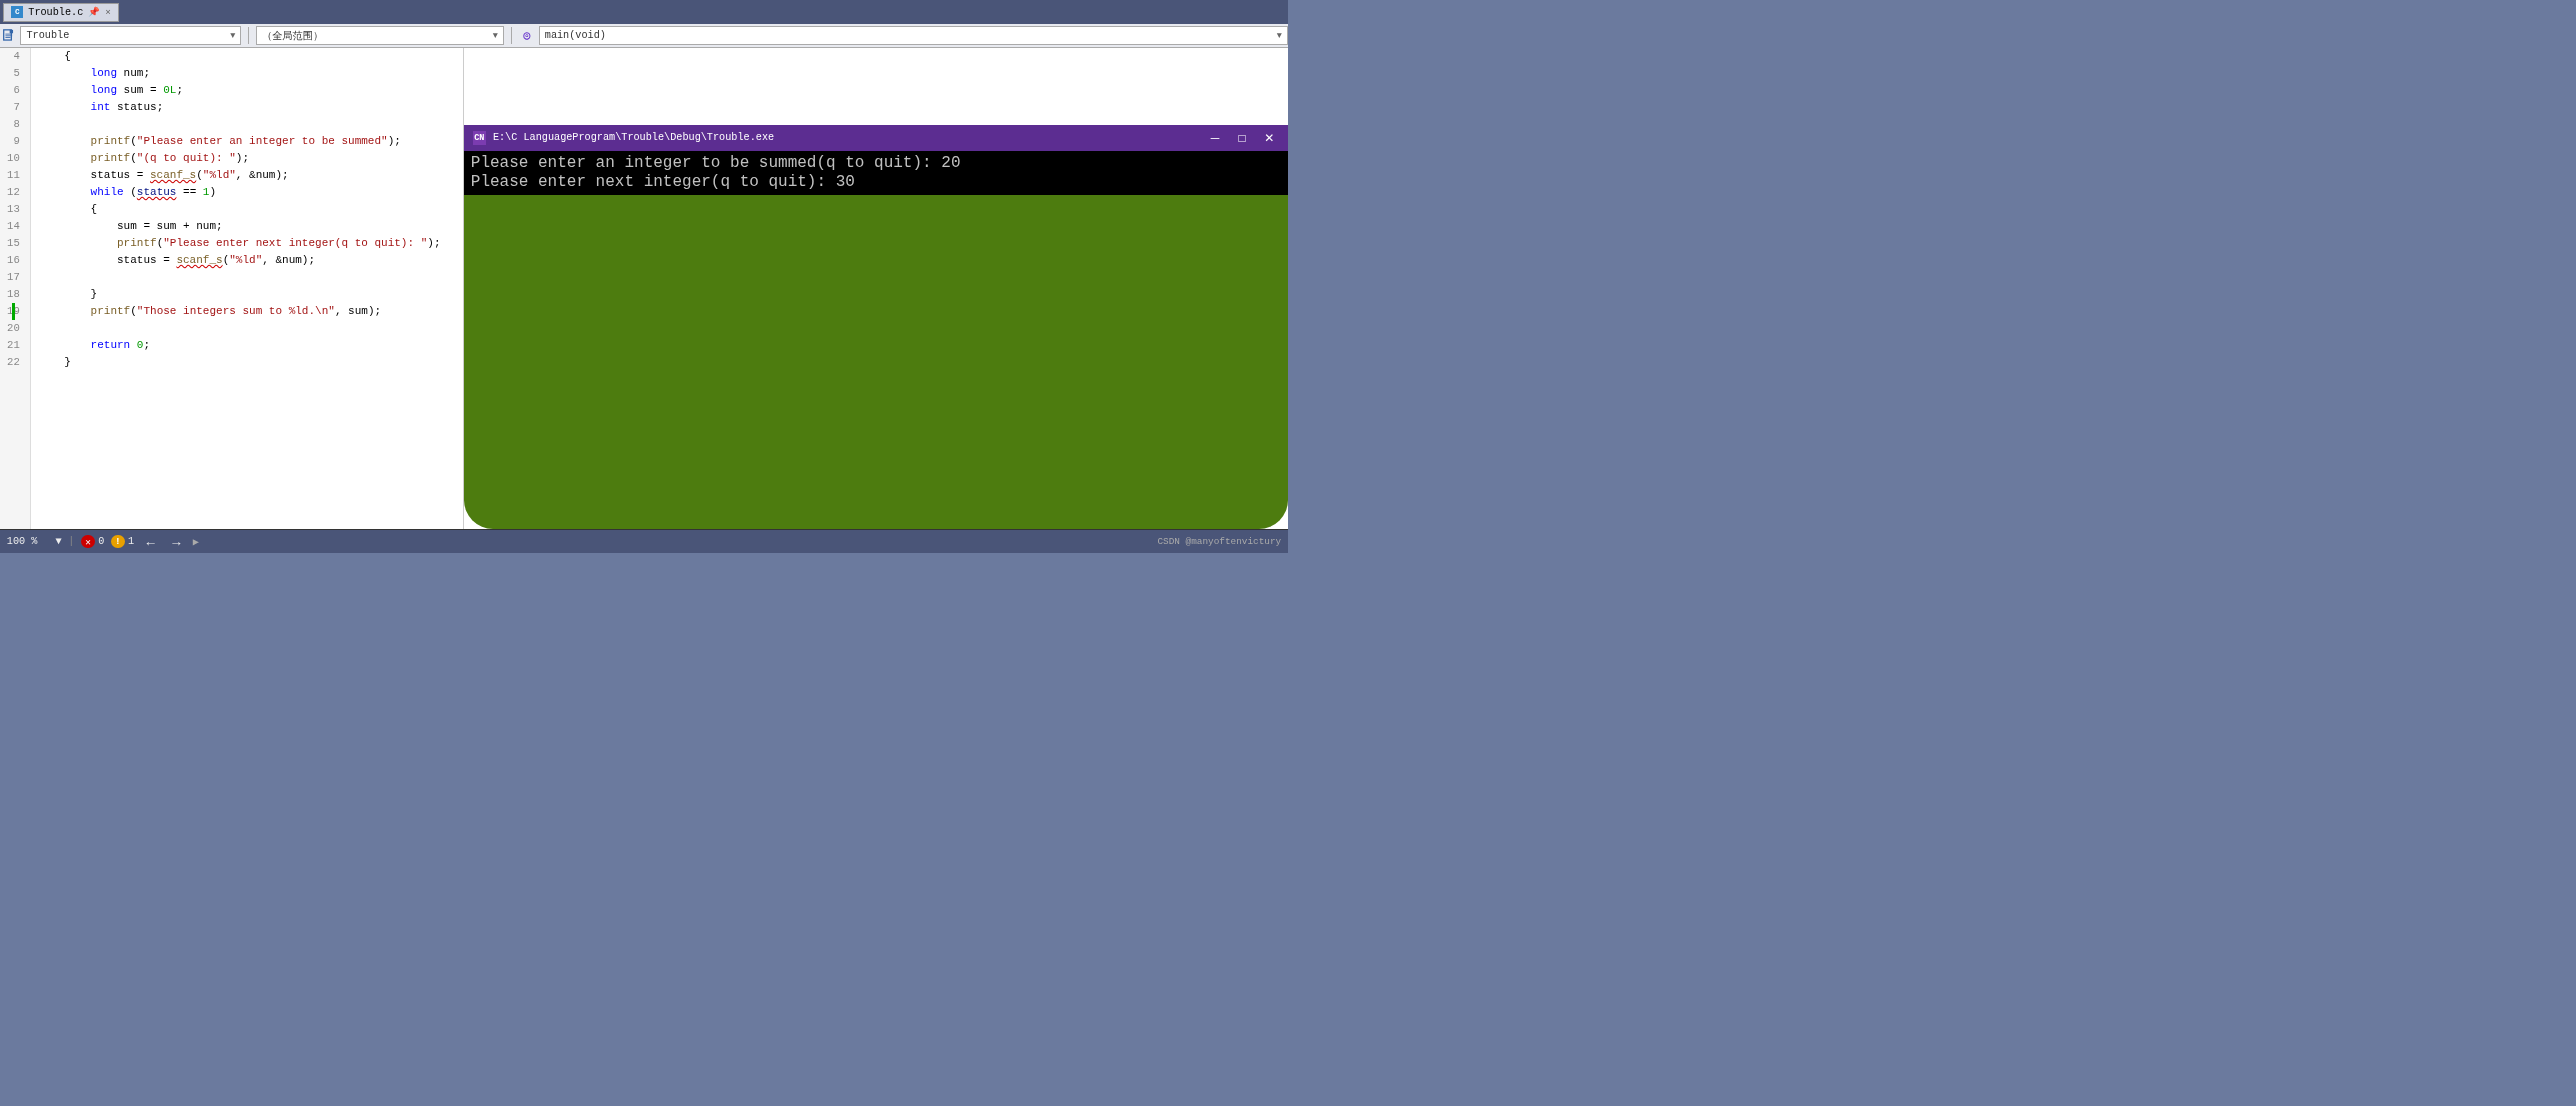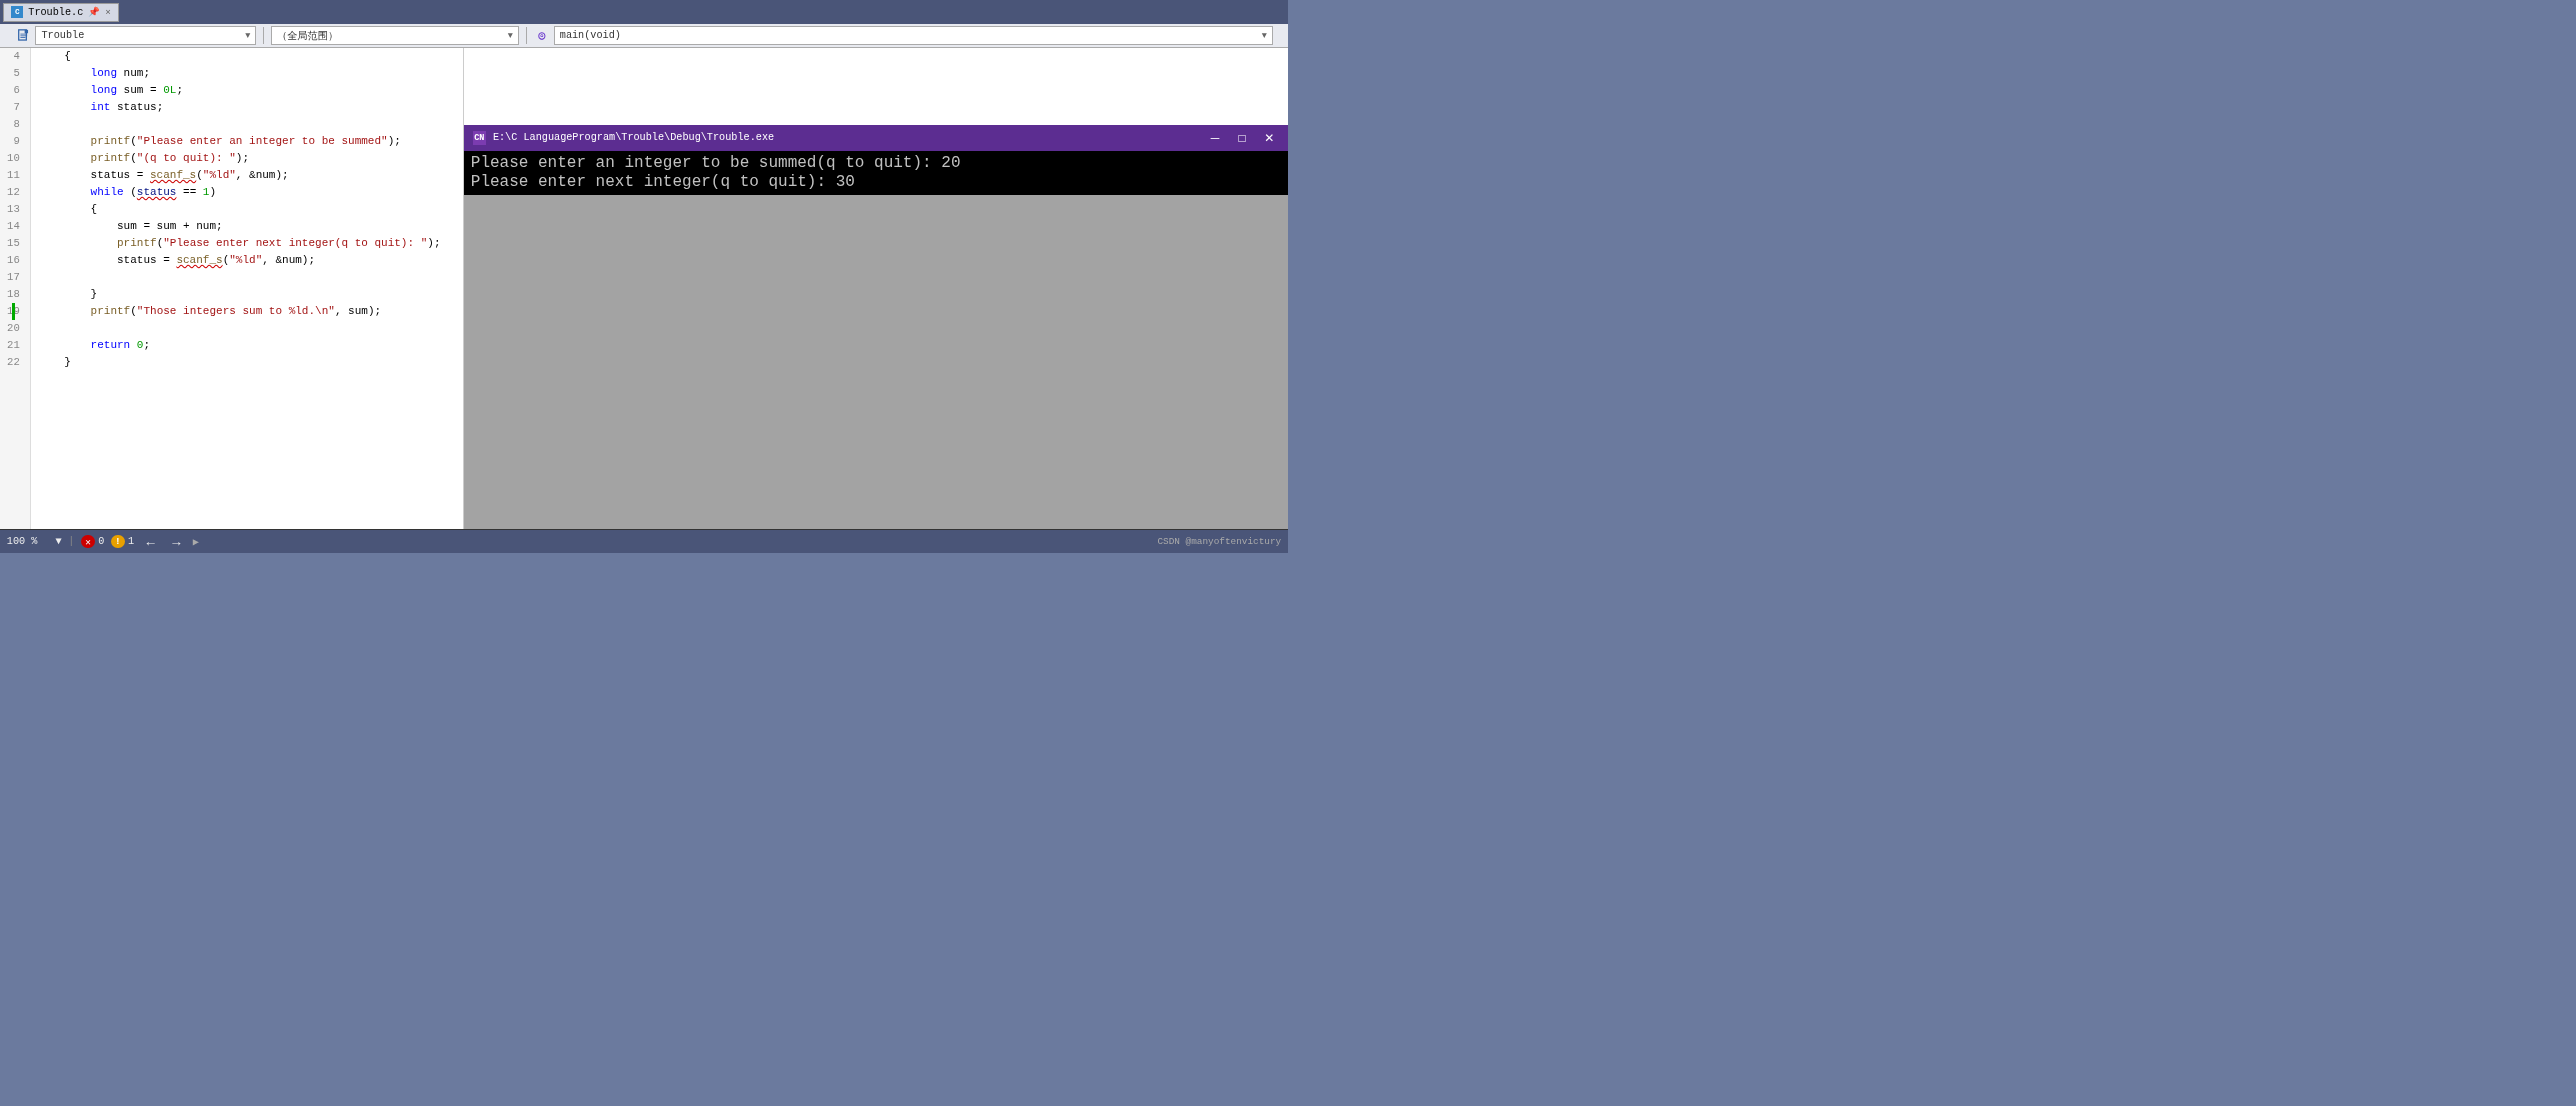--- a/index.html
+++ b/index.html
@@ -49,21 +49,21 @@
       cursor: pointer;
     }
 
     
     .toolbar {
       display: flex;
       align-items: center;
       background: #e8eaf0;
       height: 24px;
       border-bottom: 0.9px solid #aaa;
-      padding: 0 15px;
+      padding: 0 0;
       gap: 3.4px;
     }
     .toolbar-icon-box {
       display: flex;
       align-items: center;
       justify-content: center;
       width: 17px;
       height: 17px;
       color: #3366aa;
       font-size: 12px;
@@ -183,24 +183,25 @@
       display: flex;
       flex-direction: column;
     }
 
     .console-window {
       position: absolute;
       top: 77px;
       left: 0;
       right: 0;
       bottom: 0;
-      background: #a3a3a3;
+      background: #4d7c0f;
       color: #c0c0c0;
       font-family: 'Consolas', 'Courier New', monospace;
       font-size: 11px;
+      border-radius: 29px;
     }
     .console-titlebar {
       display: flex;
       align-items: center;
       background: #5c2d91;
       height: 25.5px;
       padding: 0 8.5px;
       color: white;
       font-size: 10.2px;
       gap: 6.8px;

